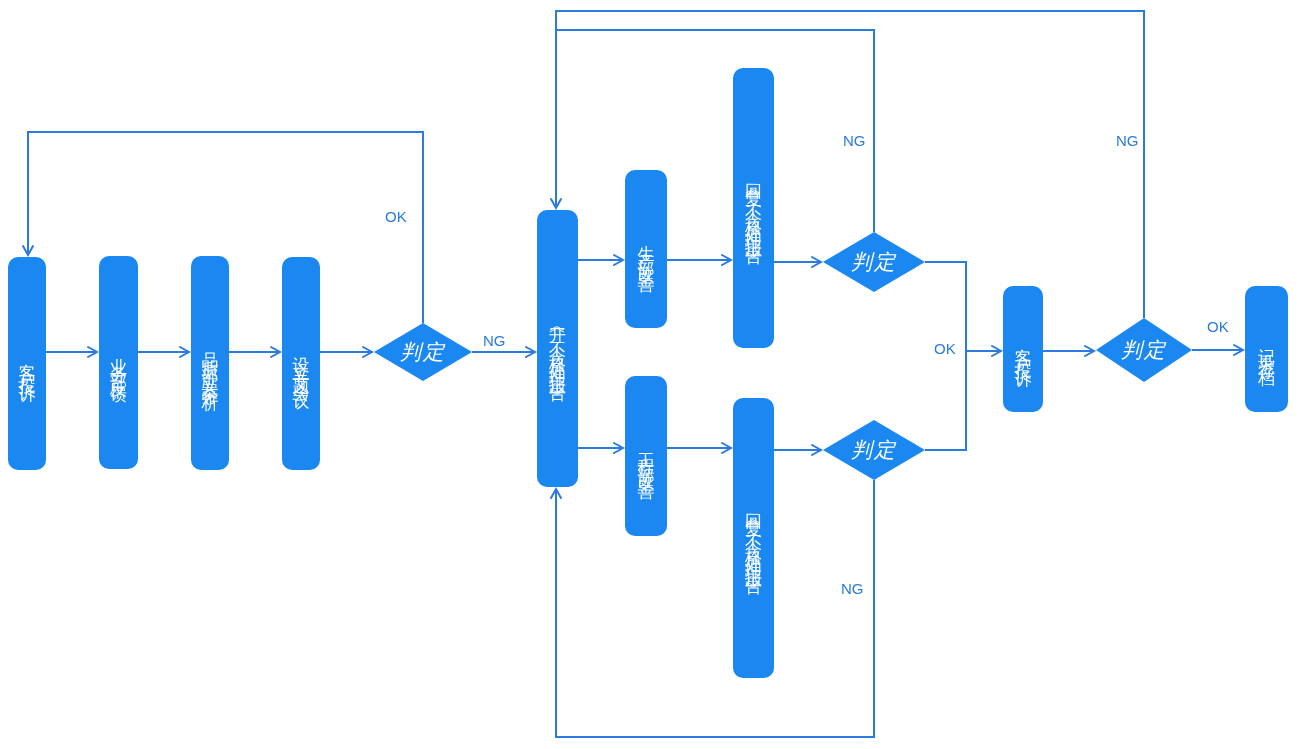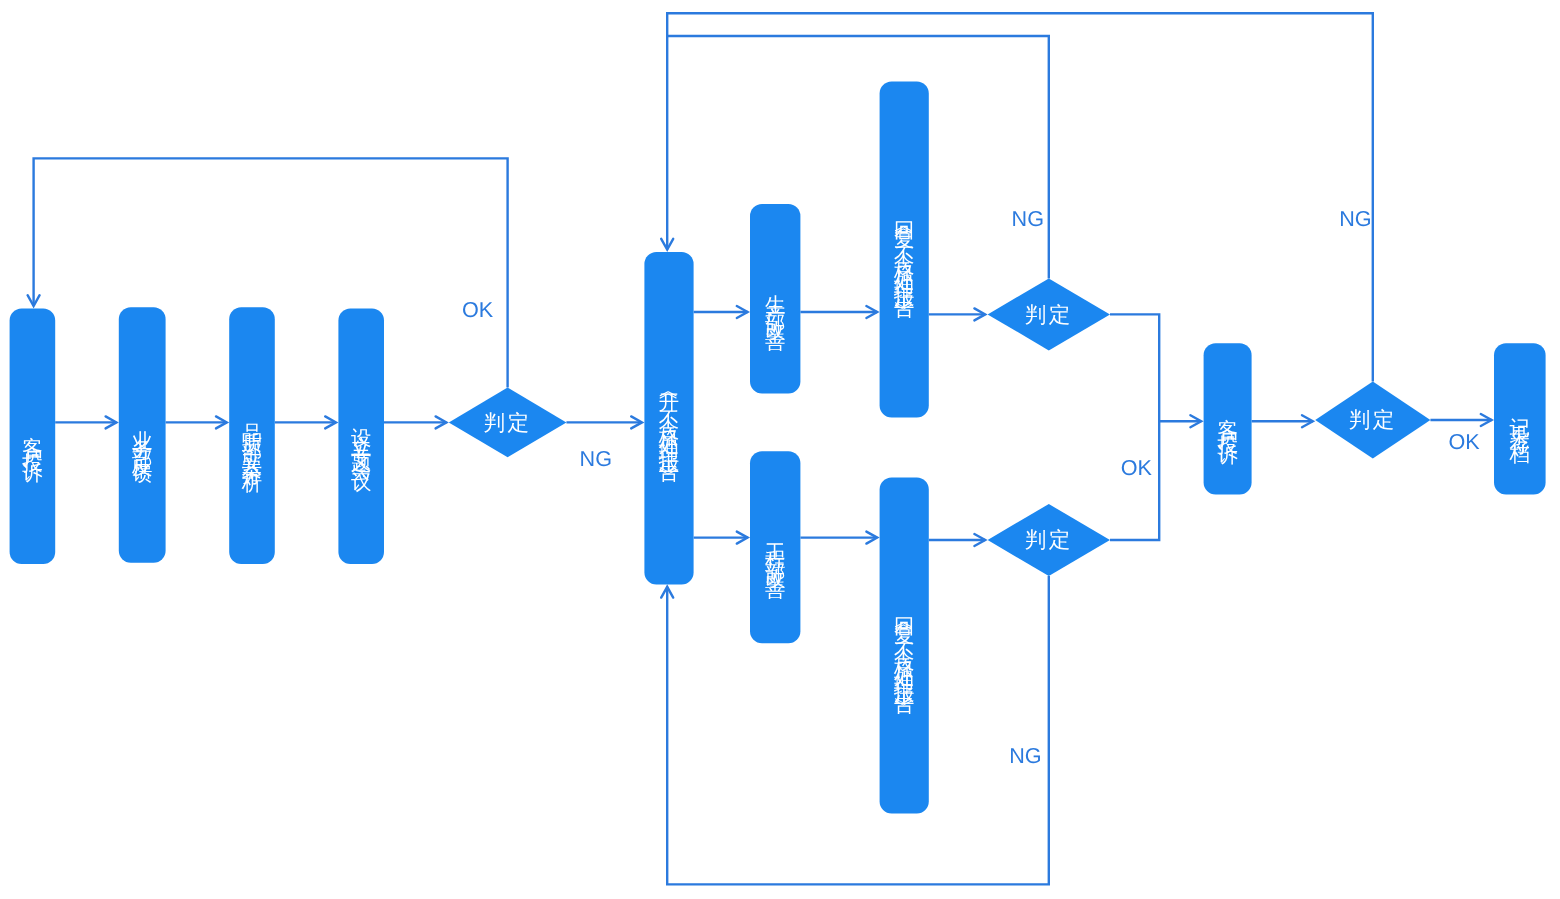--- a/index.html
+++ b/index.html
@@ -30,33 +30,33 @@
     writing-mode:vertical-rl;
     text-orientation:mixed;
     font-size:17px;
     letter-spacing:7px;
     line-height:1;
     text-align:center;
   }
   .decision-label{
     position:absolute;
     color:var(--node-text);
-    font-size:18px;
+    font-size:21px;
     letter-spacing:2px;
     display:flex;align-items:center;justify-content:center;
     width:80px;height:28px;
     transform:translate(-40px,-14px);
+    font-style:italic;
   }
   .edge-label{
     position:absolute;
     color:var(--line);
-    font-size:18px;
+    font-size:15px;
     line-height:1;
     white-space:nowrap;
-    margin-top:40px;
   }
 </style>
 </head>
 <body>
 
 <div class="canvas">
 
   <svg class="edges" viewBox="0 0 1300 749" xmlns="http://www.w3.org/2000/svg">
     <defs>
       <marker id="arrow" markerUnits="userSpaceOnUse" markerWidth="14" markerHeight="14" refX="11" refY="7" orient="auto">

